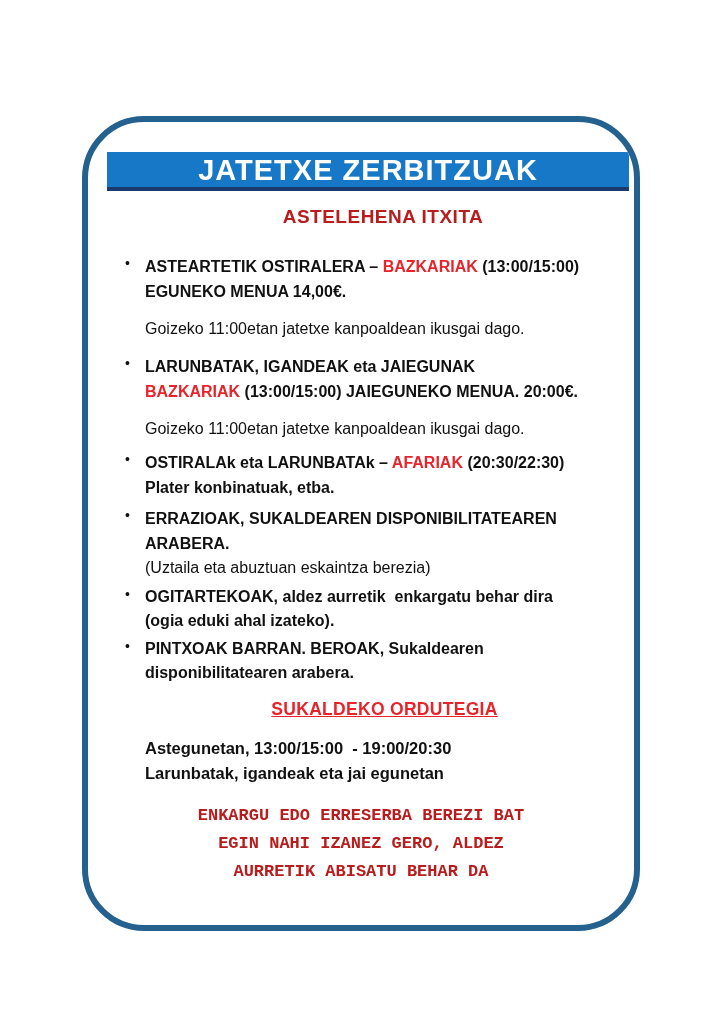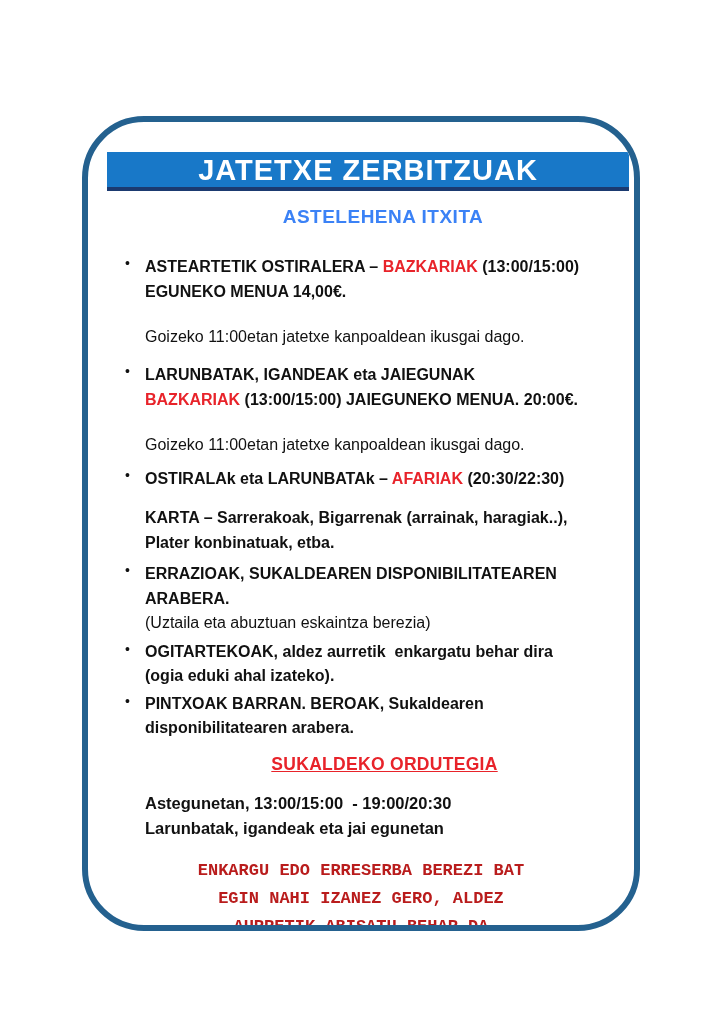--- a/index.html
+++ b/index.html
@@ -14,37 +14,37 @@
   }
   .band{
     margin:30px 5px 0 19px;height:35px;background:#1878c8;
     border-bottom:4px solid #1b3a70;
     display:flex;align-items:flex-end;justify-content:center;
   }
   .band-title{
     color:#ffffff;font-weight:bold;font-size:29px;letter-spacing:1px;white-space:nowrap;
   }
   .subtitle{
-    margin-top:15px;text-align:center;color:#3b82f6;font-weight:bold;font-size:19px;
+    margin-top:15px;text-align:center;color:#b91c1c;font-weight:bold;font-size:19px;
     letter-spacing:0.5px;
     padding-left:44px;
   }
   .content{padding:0 10px 0 57px;}
   .line{white-space:pre;line-height:25px;font-size:16px;}
   .bold{font-weight:bold;}
   .red{color:#e8232a;font-weight:bold;}
   .bullet{position:relative;}
   .dot{
     position:absolute;left:-20px;top:1px;font-size:14px;color:#111111;
   }
   .note{line-height:23px;font-size:16px;font-weight:normal;}
   .mt26{margin-top:26px;}
   .mt14{margin-top:14px;}
   .mt10{margin-top:10px;}
-  .mt9{margin-top:21px;}
+  .mt9{margin-top:13px;}
   .mt6{margin-top:6px;}
   .mt4{margin-top:4px;}
   .tight .line{line-height:24px;}
   .schedule-heading{
     margin-top:14px;text-align:center;color:#e8232a;font-weight:bold;font-size:17.5px;
     text-decoration:underline;letter-spacing:0.3px;
   }
   .schedule{margin-top:16px;}
   .schedule .line{font-weight:bold;line-height:25px;font-size:16.5px;}
   .footer{
@@ -77,21 +77,20 @@
       <div class="bullet mt14">
         <span class="dot">•</span>
         <div class="line bold">LARUNBATAK, IGANDEAK eta JAIEGUNAK</div>
         <div class="line bold"><span class="red">BAZKARIAK</span><span> (13:00/15:00) JAIEGUNEKO MENUA. 20:00€.</span></div>
         <div class="note mt9">Goizeko 11:00etan jatetxe kanpoaldean ikusgai dago.</div>
       </div>
 
       <div class="bullet mt10">
         <span class="dot">•</span>
         <div class="line bold"><span>OSTIRALAk eta LARUNBATAk – </span><span class="red">AFARIAK</span><span> (20:30/22:30)</span></div>
-        <div class="line bold mt14">KARTA – Sarrerakoak, Bigarrenak (arrainak, haragiak..),</div>
         <div class="line bold">Plater konbinatuak, etba.</div>
       </div>
 
       <div class="bullet mt6">
         <span class="dot">•</span>
         <div class="line bold">ERRAZIOAK, SUKALDEAREN DISPONIBILITATEAREN</div>
         <div class="line bold">ARABERA.</div>
         <div class="note">(Uztaila eta abuztuan eskaintza berezia)</div>
       </div>
 

